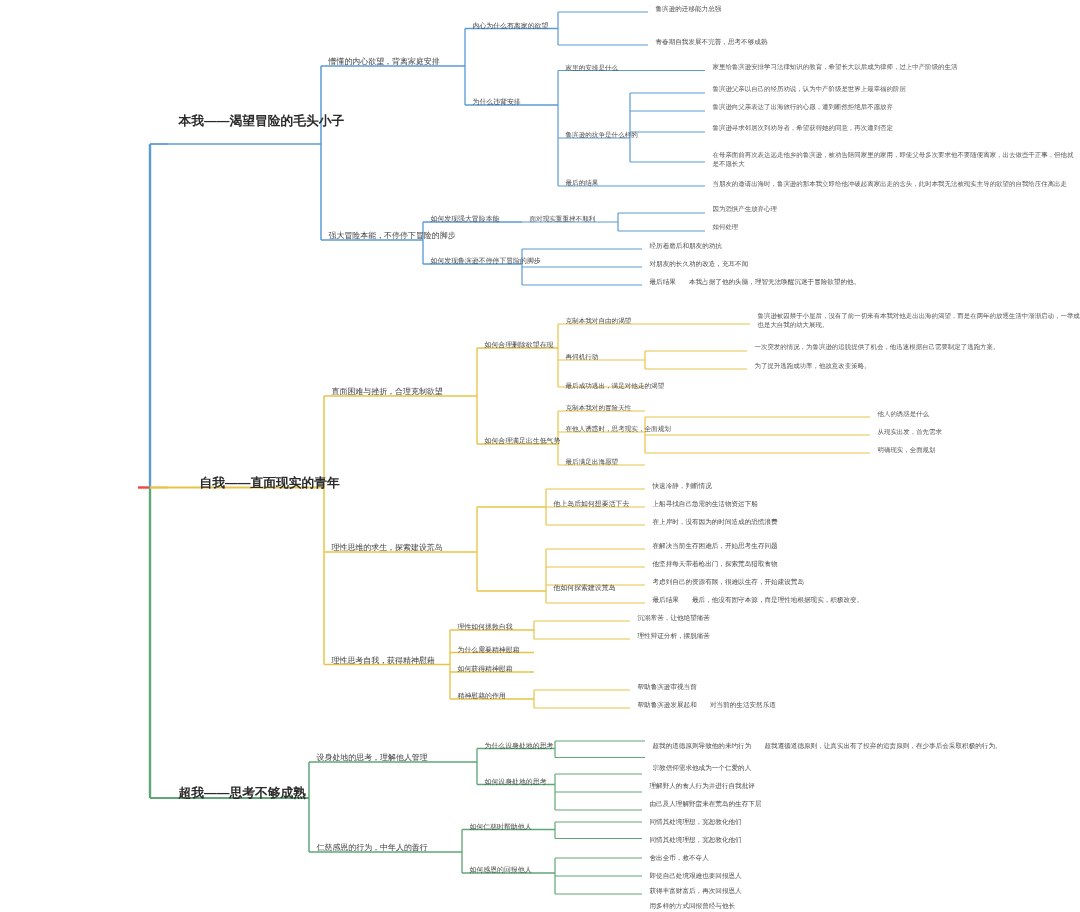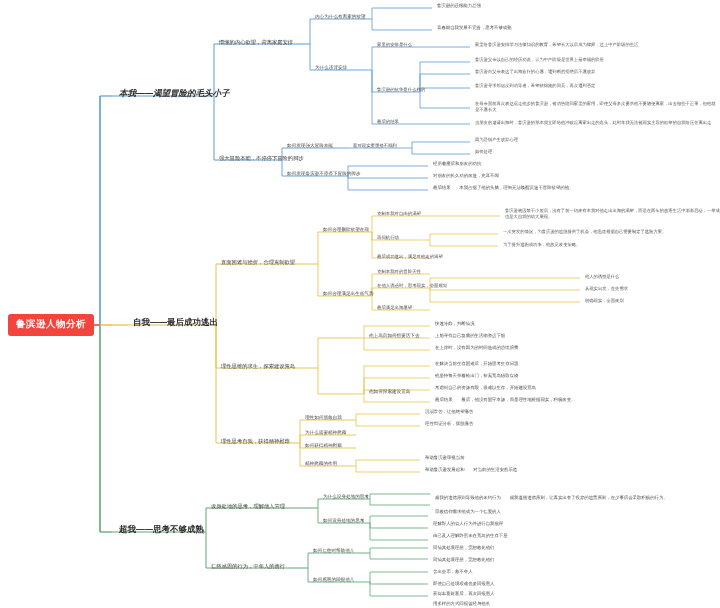--- a/index.html
+++ b/index.html
@@ -145,23 +145,22 @@
     <path d="M370 516 H428 M370 528 H428 M370 540 H428" stroke="#5FA776" stroke-width=".8" fill="none"></path>
 
     <path d="M308 568 V553 M308 568 V582" stroke="#5FA776" stroke-width=".9" fill="none"></path>
     <path d="M308 553 H370 M308 582 H370" stroke="#5FA776" stroke-width=".9" fill="none"></path>
     <path d="M370 553 V548 M370 553 V559" stroke="#5FA776" stroke-width=".8" fill="none"></path>
     <path d="M370 548 H428 M370 559 H428" stroke="#5FA776" stroke-width=".8" fill="none"></path>
     <path d="M370 582 V572 M370 582 V584 M370 582 V596" stroke="#5FA776" stroke-width=".8" fill="none"></path>
     <path d="M370 572 H428 M370 584 H428 M370 596 H428" stroke="#5FA776" stroke-width=".8" fill="none"></path>
   </svg>
 
-  <div class="node root" style="left:8px; top:325px;">鲁滨逊人物分析</div>
-
-  <div class="node lvl1" style="left:116px; top:94px;font-style:italic;">本我——渴望冒险的毛头小子</div>
+
+  <div class="node lvl1" style="left:116px; top:82px;">本我——渴望冒险的毛头小子</div>
 
   <div class="node lvl2" style="left:216px; top:42px;">懵懂的内心欲望，背离家庭安排</div>
   <div class="node lvl2" style="left:216px; top:158px;">强大冒险本能，不停停下冒险的脚步</div>
 
   <div class="node lvl3" style="left:312px; top:17px;">内心为什么有离家的欲望</div>
   <div class="node lvl3" style="left:312px; top:68px;">为什么违背安排</div>
 
   <div class="node lvl4" style="left:434px; top:6px;">鲁滨逊的迁移能力总强</div>
   <div class="node lvl4" style="left:434px; top:28px;">青春期自我发展不完善，思考不够成熟</div>
 
@@ -180,21 +179,21 @@
   <div class="node lvl3" style="left:284px; top:174px;">如何发现鲁滨逊不停停下冒险的脚步</div>
 
   <div class="node lvl4" style="left:350px; top:146px;">面对现实重重挫不顺利</div>
   <div class="node lvl5" style="left:472px; top:140px;">因为恐惧产生放弃心理</div>
   <div class="node lvl5" style="left:472px; top:152px;">如何处理</div>
 
   <div class="node lvl4" style="left:430px; top:164px;">经历着磨后和朋友的劝抗</div>
   <div class="node lvl4" style="left:430px; top:176px;">对朋友的长久劝的改造，充耳不闻</div>
   <div class="node lvl4" style="left:430px; top:188px;">最后结果　　本我占据了他的头脑，理智无法唤醒沉迷于冒险欲望的他。</div>
 
-  <div class="node lvl1" style="left:130px; top:323px;">自我——最后成功逃出</div>
+  <div class="node lvl1" style="left:130px; top:323px;">自我——直面现实的青年</div>
 
   <div class="node lvl2" style="left:218px; top:262px;">直面困难与挫折，合理克制欲望</div>
   <div class="node lvl2" style="left:218px; top:366px;">理性思维的求生，探索建设荒岛</div>
   <div class="node lvl2" style="left:218px; top:441px;">理性思考自我，获得精神慰藉</div>
 
   <div class="node lvl3" style="left:320px; top:230px;">如何合理删除欲望在现</div>
   <div class="node lvl3" style="left:320px; top:294px;">如何合理满足出生低气势</div>
 
   <div class="node lvl4" style="left:374px; top:214px;">克制本我对自由的渴望</div>
   <div class="node lvl5 wrap2" style="left:502px; top:214px;">鲁滨逊被囚禁于小屋后，没有了前一切来有本我对他走出出海的渴望，而是在两年的放逐生活中渐渐启动，一举成功逃脱，这些也是大自我的幼大展现。</div>

